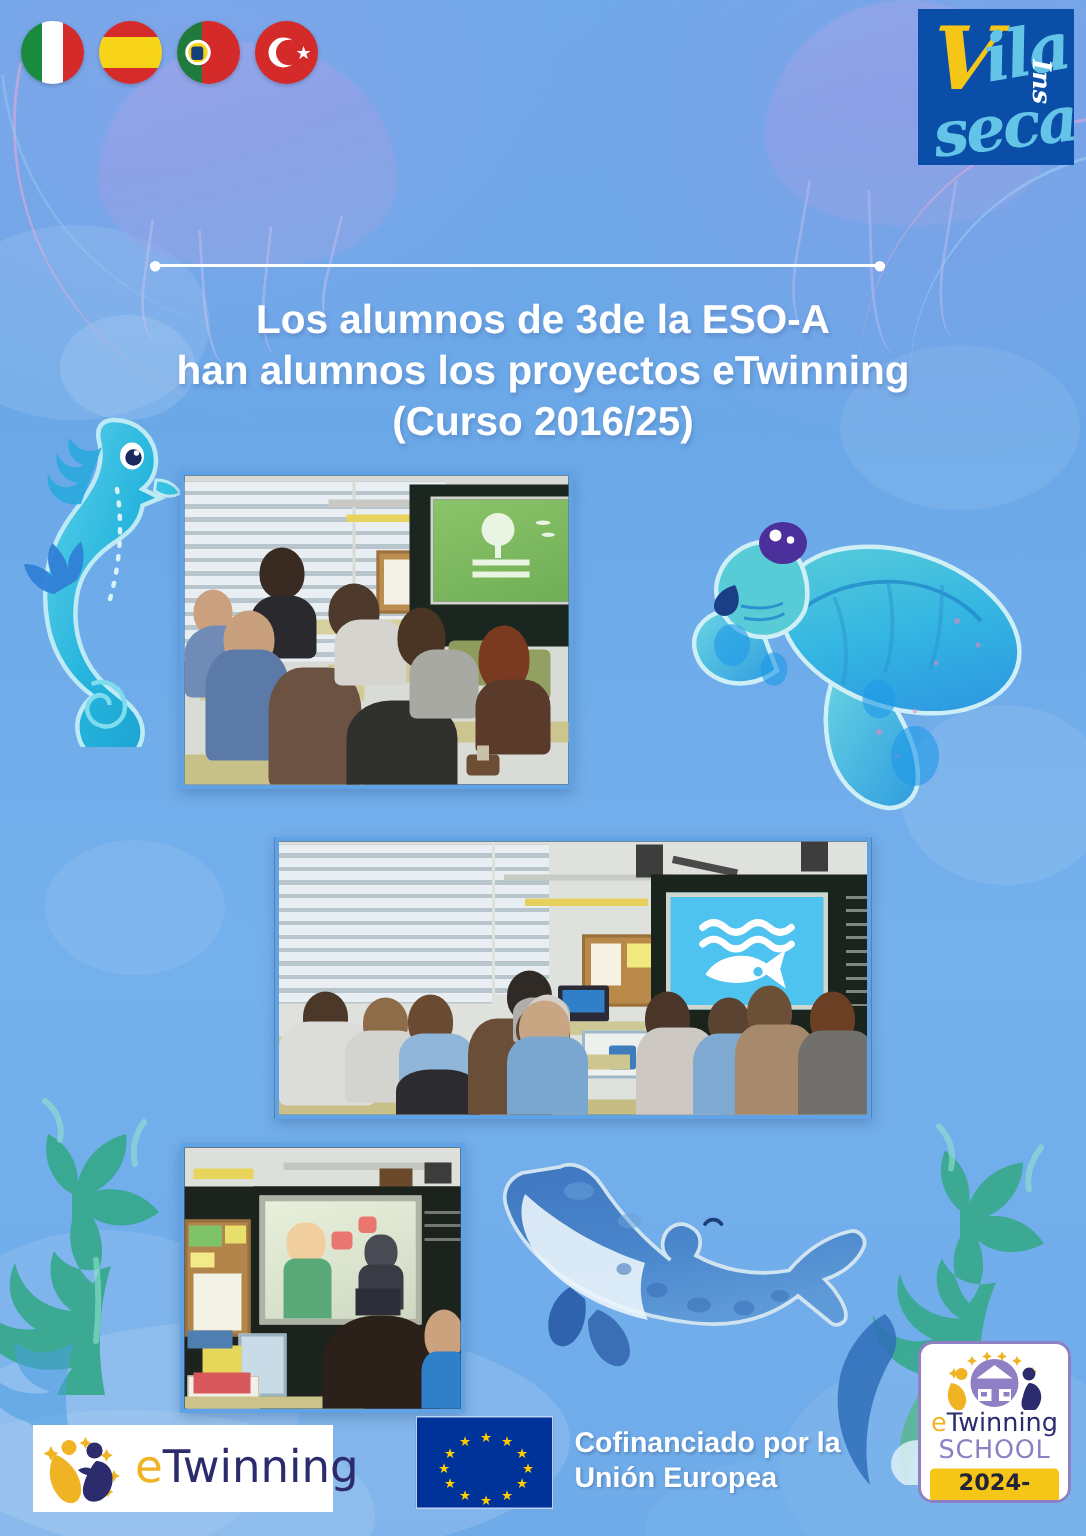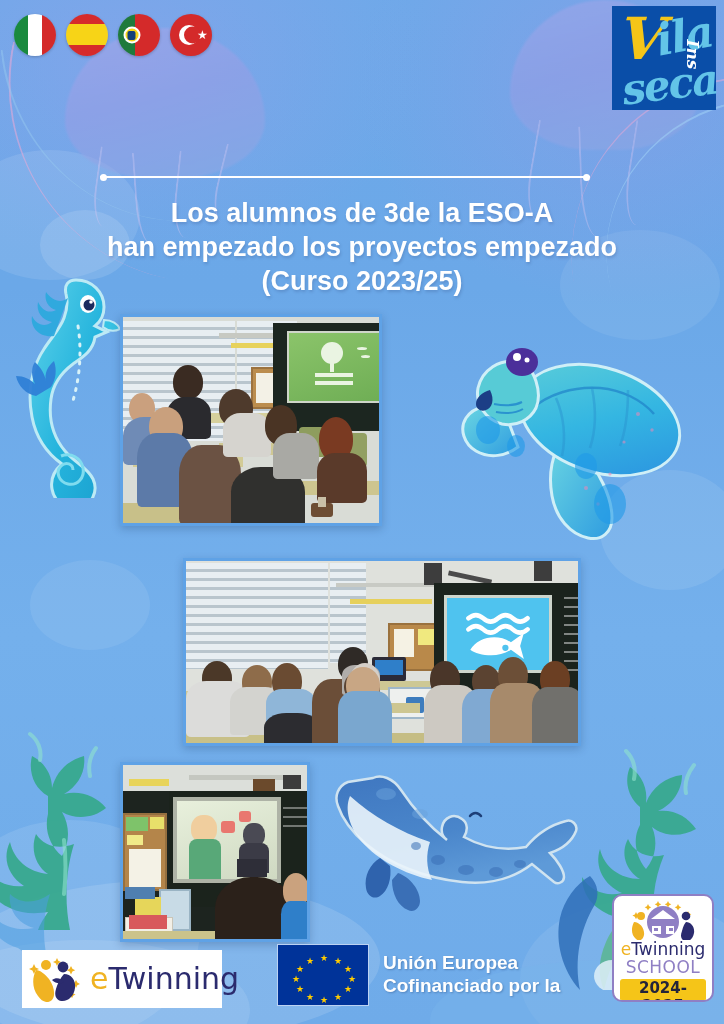--- a/index.html
+++ b/index.html
@@ -252,22 +252,22 @@
 
 
   <div id="divider">
     <div class="ln"></div>
       <div class="dot l"></div>
       <div class="dot r"></div>
   </div>
 
   <div id="subtitle">
     <div>Los alumnos de 3de la ESO-A</div>
-    <div>han empezado los proyectos empezado</div>
-    <div>(Curso 2023/25)</div>
+    <div>han alumnos los proyectos eTwinning</div>
+    <div>(Curso 2016/25)</div>
   </div>
 
   <div style="position:absolute;left:6px;top:268px;width:120px;height:230px;z-index:3;">
     <svg viewBox="0 0 120 230" width="120" height="230">
       <defs>
         <linearGradient id="shG" x1="0" y1="0" x2="1" y2="1">
           <stop offset="0%" stop-color="#5fd3ea"></stop>
             <stop offset="55%" stop-color="#25b4dd"></stop>
             <stop offset="100%" stop-color="#1aa0cf"></stop>
         </linearGradient>
@@ -561,22 +561,22 @@
           <text x="46" y="58" font-size="9" text-anchor="middle">★</text>
           <text x="32" y="55" font-size="9" text-anchor="middle">★</text>
           <text x="22" y="47" font-size="9" text-anchor="middle">★</text>
           <text x="18" y="37" font-size="9" text-anchor="middle">★</text>
           <text x="22" y="27" font-size="9" text-anchor="middle">★</text>
           <text x="32" y="19" font-size="9" text-anchor="middle">★</text>
         </g>
       </svg>
     </div>
     <div id="eu-text">
+      <div>Cofinanciado por la</div>
       <div>Unión Europea</div>
-      <div>Cofinanciado por la</div>
     </div>
   </div>
 
   <div id="etw-school">
     <div class="badge-mark">
       <svg viewBox="0 0 74 40" width="74" height="40">
         <g fill="#f0b323">
           <path d="M10 12l1.2 2.4 2.4 1.2-2.4 1.2L10 19.2l-1.2-2.4L6.4 15.6l2.4-1.2z"></path>
           <path d="M22 4l1.1 2.2L25.3 7.3l-2.2 1.1L22 10.6l-1.1-2.2L18.7 7.3l2.2-1.1z"></path>
           <path d="M32 1l1.1 2.2 2.2 1.1-2.2 1.1L32 7.6l-1.1-2.2L28.7 4.3l2.2-1.1z"></path>

